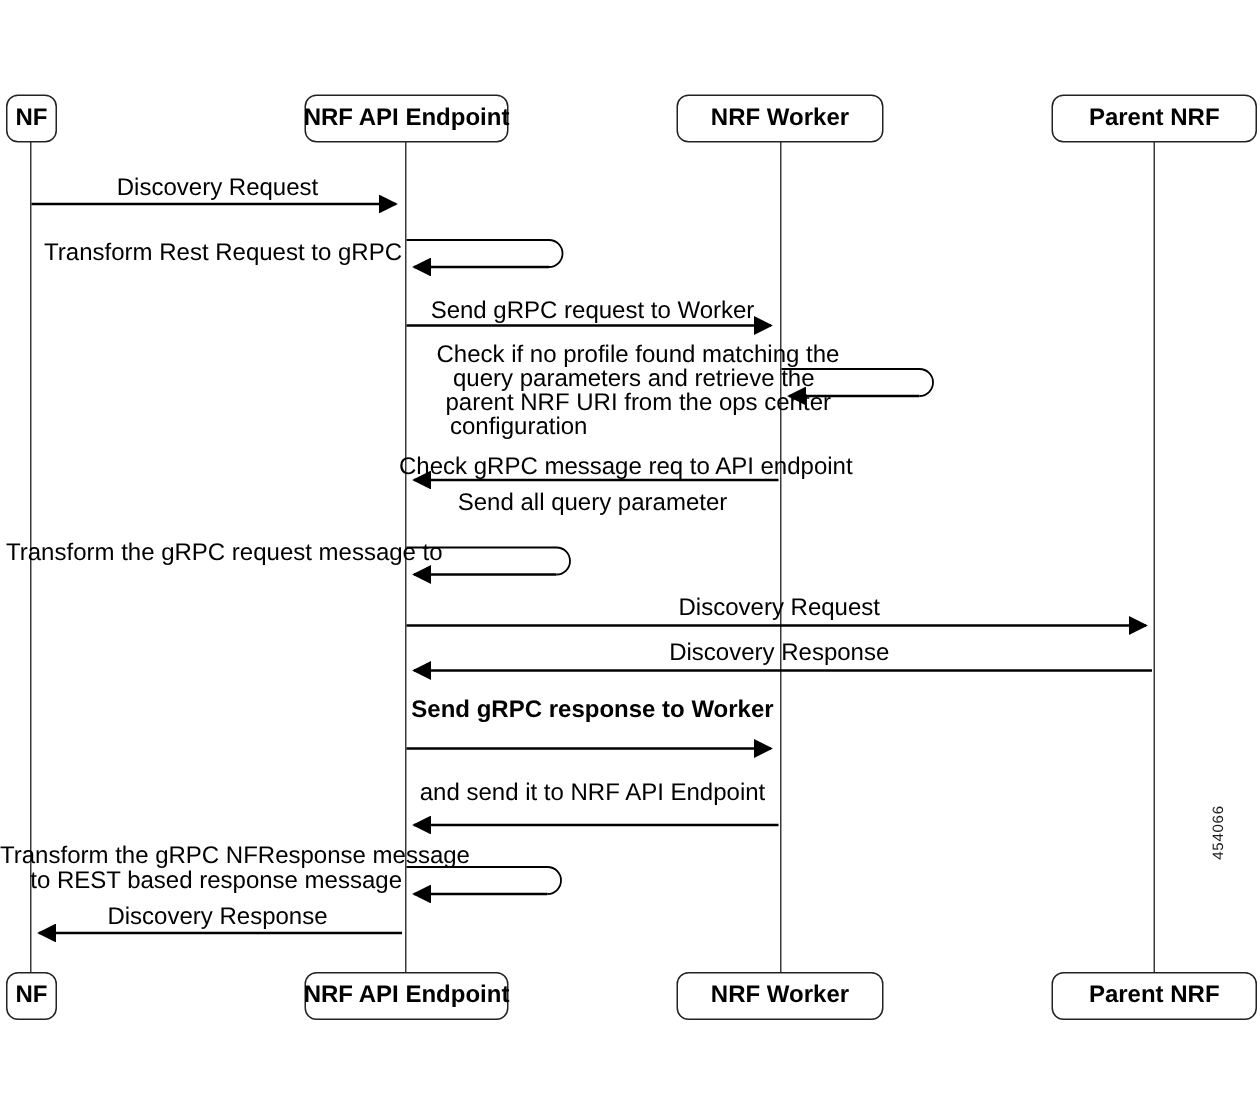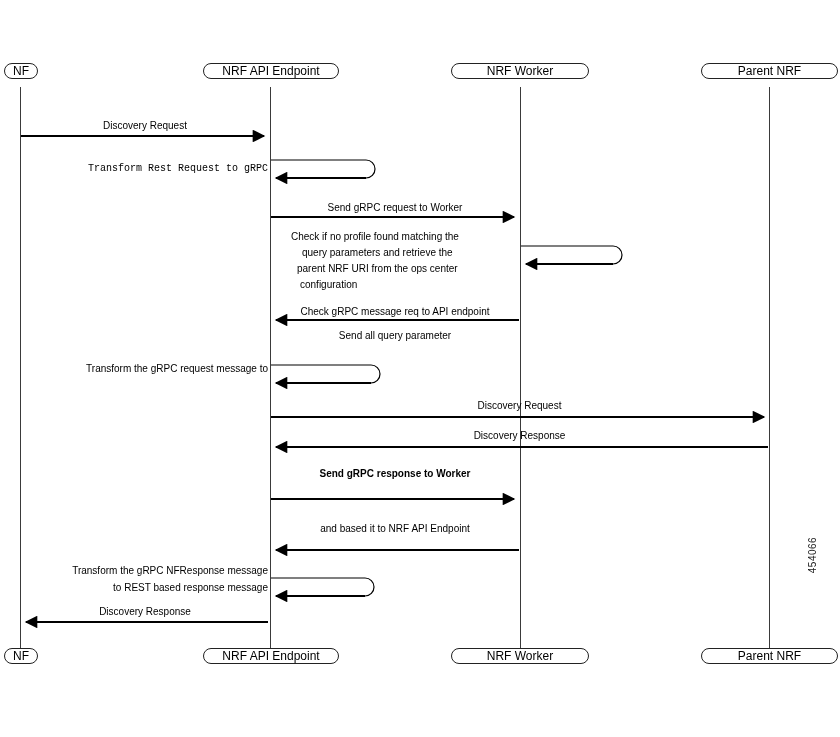--- a/index.html
+++ b/index.html
@@ -1,28 +1,28 @@
 <!DOCTYPE html>
 <html><head>
 <meta charset="utf-8">
 <style>
   html,body{margin:0;padding:0;background:#fff;}
   .diagram{
     position:relative;width:840px;height:737px;background:#ffffff;overflow:hidden;
     font-family:"Liberation Sans","DejaVu Sans",sans-serif;color:#000;
   }
   .actor-box{
-    position:absolute;height:16px;background:#fff;border:1.6px solid #222;
+    position:absolute;height:32px;background:#fff;border:1.6px solid #222;
     border-radius:8px;display:flex;align-items:center;justify-content:center;
-    font-size:12px;font-weight:normal;box-sizing:border-box;white-space:nowrap;
+    font-size:16px;font-weight:bold;box-sizing:border-box;white-space:nowrap;
   }
   .lifeline{position:absolute;width:1px;background:#3a3a3a;}
   svg.overlay{position:absolute;left:0;top:0;}
   .msg-label{
-    position:absolute;font-size:10px;line-height:14px;white-space:nowrap;
+    position:absolute;font-size:16px;line-height:14px;white-space:nowrap;
   }
   .center{text-align:center;}
   .right{text-align:right;}
   .multiline div{white-space:nowrap;}
   .fig-num{
     position:absolute;left:791px;top:549px;width:44px;height:12px;
     font-size:10px;letter-spacing:0.5px;color:#1a1a1a;
     transform:rotate(-90deg);transform-origin:center center;text-align:center;
   }
 </style>
@@ -93,21 +93,21 @@
     <line x1="519" y1="550" x2="276" y2="550" stroke="#000" stroke-width="1.8" marker-end="url(#arrow)"></line>
 
     <path d="M271,578 H365 A9,9 0 0 1 365,596" fill="none" stroke="#000" stroke-width="1.2"></path>
     <line x1="365" y1="596" x2="276" y2="596" stroke="#000" stroke-width="1.8" marker-end="url(#arrow)"></line>
 
     <line x1="268" y1="622" x2="26" y2="622" stroke="#000" stroke-width="1.8" marker-end="url(#arrow)"></line>
   </svg>
 
   <div class="msg-label center" style="left:20px;top:119px;width:250px;">Discovery Request</div>
 
-  <div class="msg-label right" style="right:572px;top:162px;width:264px;font-family:Liberation Mono, monospace;">Transform Rest Request to gRPC</div>
+  <div class="msg-label right" style="right:572px;top:162px;width:264px;">Transform Rest Request to gRPC</div>
 
   <div class="msg-label multiline" style="left:291px;top:229px;line-height:16px;">
     <div>Check if no profile found matching the</div>
     <div style="padding-left:11px;">query parameters and retrieve the</div>
     <div style="padding-left:6px;">parent NRF URI from the ops center</div>
     <div style="padding-left:9px;">configuration</div>
   </div>
 
   <div class="msg-label center" style="left:270px;top:201px;width:250px;">Send gRPC request to Worker</div>
 
@@ -117,21 +117,21 @@
   <div class="msg-label right multiline" style="right:572px;top:360px;width:264px;line-height:17px;">
     <div>Transform the gRPC  request message to</div>
   </div>
 
   <div class="msg-label center" style="left:270px;top:399px;width:499px;">Discovery Request</div>
   <div class="msg-label center" style="left:270px;top:429px;width:499px;">Discovery Response</div>
 
   <div class="msg-label center" style="left:270px;top:467px;width:250px;font-weight:bold;">Send  gRPC response to Worker</div>
 
   <div class="msg-label center multiline" style="left:270px;top:521px;width:250px;line-height:16px;">
-    <div>and based it to NRF API Endpoint</div>
+    <div>and send it to NRF API Endpoint</div>
   </div>
 
   <div class="msg-label right multiline" style="right:572px;top:562px;width:268px;line-height:17px;">
     <div>Transform the  gRPC  NFResponse message</div>
     <div>to REST based response message</div>
   </div>
 
   <div class="msg-label center" style="left:20px;top:605px;width:250px;">Discovery Response</div>
 
   <div class="fig-num">454066</div>

